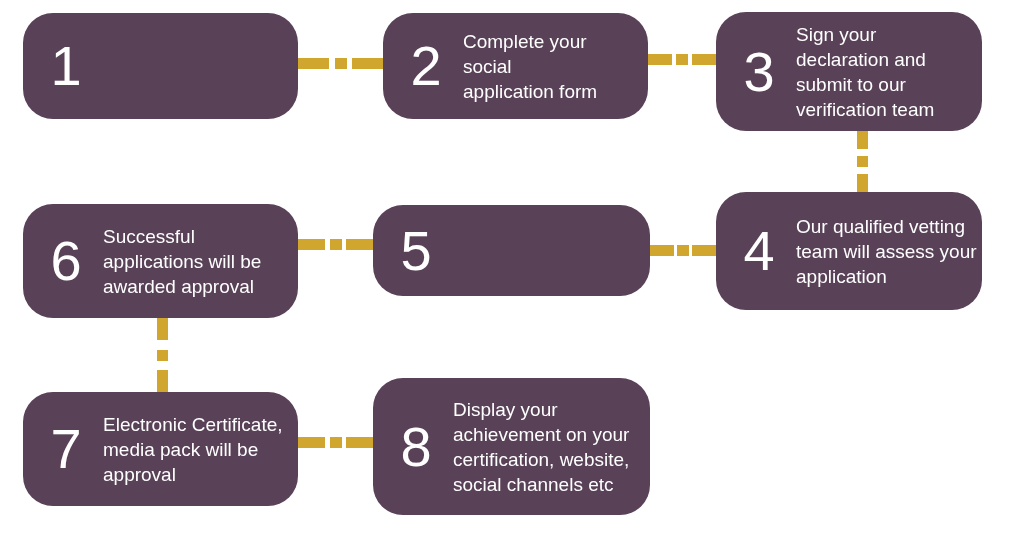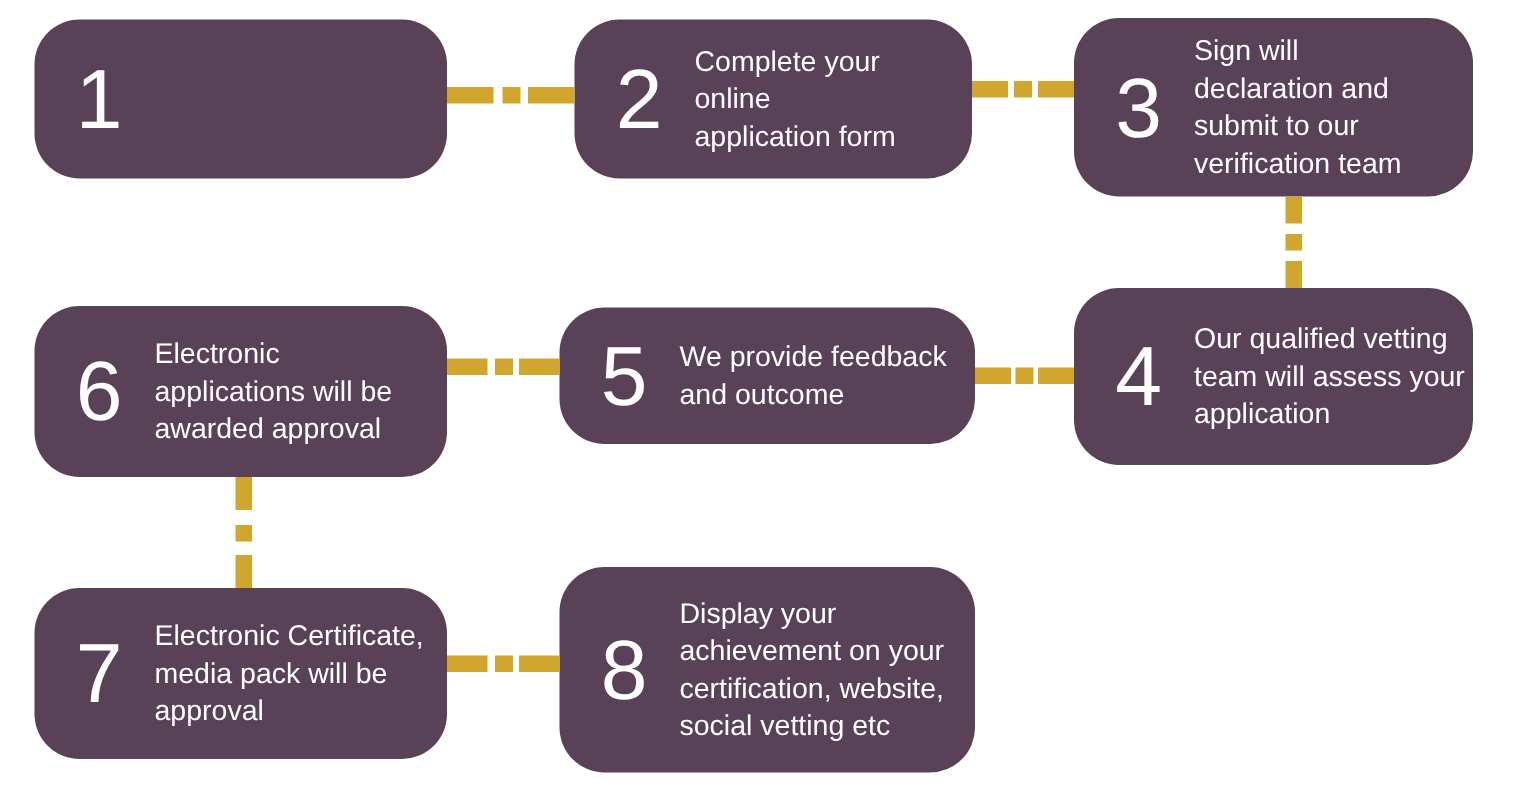--- a/index.html
+++ b/index.html
@@ -73,61 +73,59 @@
 <body>
 
 <div class="canvas" style="--box: #594157; --gold: #d1a62f; --text: #ffffff; background: rgb(255, 255, 255);">
 
   <div class="step pos-1">
     <div class="step-number">1</div>
   </div>
   <div class="step pos-2">
     <div class="step-number">2</div>
     <div class="step-text">Complete your
-online
+social
 application form</div>
   </div>
   <div class="step pos-3">
     <div class="step-number">3</div>
-    <div class="step-text">Sign will
+    <div class="step-text">Sign your
 declaration and
 submit to our
 verification team</div>
   </div>
 
   <div class="step pos-4">
     <div class="step-number">4</div>
     <div class="step-text">Our qualified vetting
 team will assess your
 application</div>
   </div>
   <div class="step pos-5">
     <div class="step-number">5</div>
-    <div class="step-text">We provide feedback
-and outcome</div>
   </div>
   <div class="step pos-6">
     <div class="step-number">6</div>
-    <div class="step-text">Electronic
+    <div class="step-text">Successful
 applications will be
 awarded approval</div>
   </div>
 
   <div class="step pos-7">
     <div class="step-number">7</div>
     <div class="step-text">Electronic Certificate,
 media pack will be
 approval</div>
   </div>
   <div class="step pos-8">
     <div class="step-number">8</div>
     <div class="step-text">Display your
 achievement on your
 certification, website,
-social vetting etc</div>
+social channels etc</div>
   </div>
 
   <div class="connector h c12">
     <div class="dash"></div>
     <div class="square"></div>
     <div class="dash"></div>
   </div>
   <div class="connector h c23">
     <div class="dash"></div>
     <div class="square"></div>

